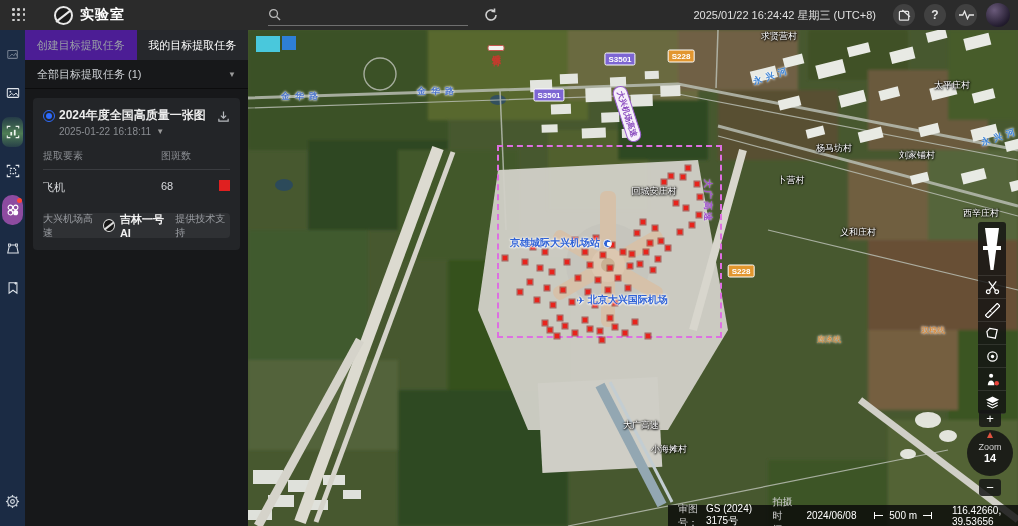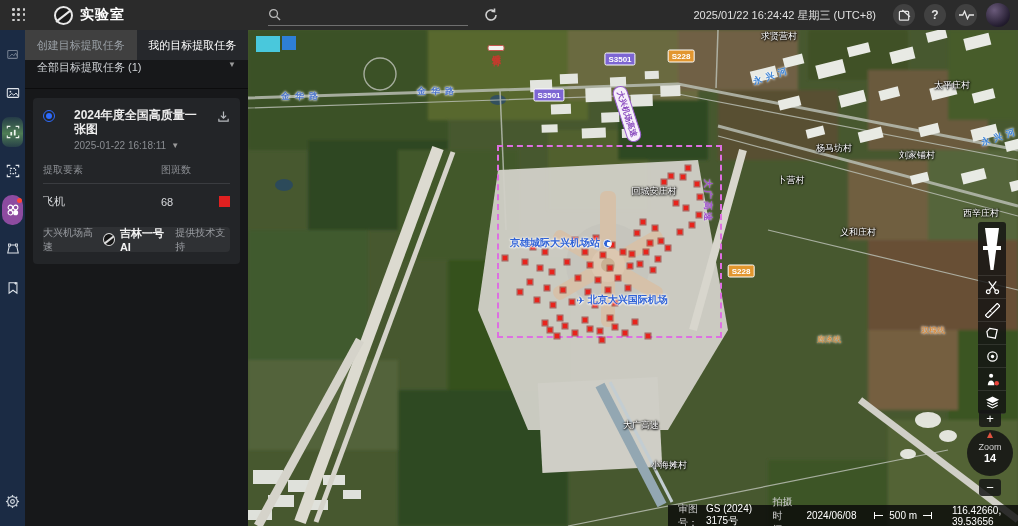--- a/index.html
+++ b/index.html
@@ -42,39 +42,39 @@
   .rail-item.hl-purple{background:#8d4ba0;border-radius:10px;}
   .rail-badge{position:absolute;right:1px;top:3px;width:5px;height:5px;border-radius:50%;
     background:#ff4538;}
   .rail-gear{margin-top:auto;margin-bottom:10px;}
 
   
   .panel{position:absolute;left:25px;top:30px;width:223px;height:496px;background:#17181a;
     z-index:30;display:flex;flex-direction:column;}
   .tabs{display:flex;height:30px;flex:0 0 auto;}
   .tab{flex:1;display:flex;align-items:center;justify-content:center;font-size:11px;
-    color:#9aa0a6;background:#404040;cursor:pointer;}
+    color:#9aa0a6;background:#4c1d95;cursor:pointer;}
   .tab.active{background:#26282c;color:#fff;}
-  .filter-row{height:29px;display:flex;justify-content:space-between;
+  .filter-row{height:29px;display:flex;align-items:center;justify-content:space-between;
     padding:0 12px;border-bottom:1px solid #0c0c0d;cursor:pointer;flex:0 0 auto;}
   .filter-label{color:#cfd2d6;font-size:11px;}
   .caret{color:#9a9a9a;font-size:8px;}
   .task-card{margin:9px 8px 0 8px;background:#232528;border-radius:4px;padding:10px 10px 12px 10px;}
-  .card-head{display:flex;align-items:flex-start;gap:19px;}
+  .card-head{display:flex;align-items:flex-start;gap:4px;}
   .radio{width:12px;height:12px;border-radius:50%;border:1.5px solid #2d6bff;margin-top:2px;
     display:flex;align-items:center;justify-content:center;cursor:pointer;flex:0 0 auto;}
   .radio i{width:6px;height:6px;border-radius:50%;background:#2d6bff;}
   .card-titles{flex:1;min-width:0;}
   .card-title{color:#ececec;font-size:12px;font-weight:bold;line-height:14px;}
   .card-date{color:#8a8d92;font-size:10px;margin-top:4px;display:flex;align-items:center;gap:5px;cursor:pointer;}
   .dl-btn{color:#b6b9bd;cursor:pointer;flex:0 0 auto;margin-top:2px;}
   .feat-table{margin-top:12px;}
   .feat-head{display:flex;color:#8a8d92;font-size:10px;padding-bottom:6px;
     border-bottom:1px solid #3a3c40;}
-  .feat-row{display:flex;align-items:center;color:#d8dadd;font-size:11px;padding:10px 0 4px 0;}
+  .feat-row{display:flex;align-items:flex-start;color:#d8dadd;font-size:11px;padding:10px 0 4px 0;}
   .col-feature{flex:1;}
   .col-count{width:58px;}
   .swatch{width:11px;height:11px;background:#e02020;cursor:pointer;}
   .algo-btn{margin-top:14px;height:25px;background:#2f3134;border-radius:4px;display:flex;
     align-items:center;justify-content:center;gap:5px;cursor:pointer;}
   .algo-prefix,.algo-suffix{color:#9a9da2;font-size:10px;}
   .algo-logo{width:13px;height:13px;border-radius:50%;border:1.5px solid #dcdcdc;position:relative;background:#151515;}
   .algo-logo::after{content:"";position:absolute;left:-1px;top:4.5px;width:12px;height:1.5px;
     background:#dcdcdc;transform:rotate(-38deg);}
   .algo-brand{color:#f2f2f2;font-size:11px;font-weight:bold;}
@@ -519,21 +519,21 @@
       <div class="map-label lbl-purplev" style="left: 459px; top: 171px; transform: translate(-50%, -50%) rotate(90deg);"><span>大广高速</span></div>
       <div class="map-label lbl-v" style="left: 531px; top: 6px; transform: translate(-50%, -50%);"><span>求贤营村</span></div>
       <div class="map-label lbl-v" style="left: 704px; top: 55px; transform: translate(-50%, -50%);"><span>太平庄村</span></div>
       <div class="map-label lbl-v" style="left: 586px; top: 118px; transform: translate(-50%, -50%);"><span>杨马坊村</span></div>
       <div class="map-label lbl-v" style="left: 669px; top: 125px; transform: translate(-50%, -50%);"><span>刘家铺村</span></div>
       <div class="map-label lbl-v" style="left: 543px; top: 150px; transform: translate(-50%, -50%);"><span>卜营村</span></div>
       <div class="map-label lbl-v" style="left: 733px; top: 183px; transform: translate(-50%, -50%);"><span>西辛庄村</span></div>
       <div class="map-label lbl-v" style="left: 610px; top: 202px; transform: translate(-50%, -50%);"><span>义和庄村</span></div>
       <div class="map-label lbl-v" style="left: 390px; top: 161px; transform: translate(-50%, -50%); padding-left: 32px;"><span>回城安庄村</span></div>
       <div class="map-label lbl-v" style="left: 393px; top: 395px; transform: translate(-50%, -50%);"><span>大广高速</span></div>
-      <div class="map-label lbl-v" style="left: 421px; top: 435px; transform: translate(-50%, -50%);"><span>小海摊村</span></div>
+      <div class="map-label lbl-v" style="left: 421px; top: 419px; transform: translate(-50%, -50%);"><span>小海摊村</span></div>
       <div class="map-label lbl-rail" style="left: 581px; top: 309px; transform: translate(-50%, -50%); font-family: Liberation Serif, serif;"><span>廊涿线</span></div>
       <div class="map-label lbl-rail" style="left: 685px; top: 300px; transform: translate(-50%, -50%);"><span>双槐线</span></div>
       <div class="map-label lbl-poi" style="left: 313px; top: 213px; transform: translate(-50%, -50%);">
         <span>京雄城际大兴机场站</span>
         <span class="station-glyph"></span>
       </div>
       <div class="map-label lbl-poi" style="left: 374px; top: 270px; transform: translate(-50%, -50%);">
         <span class="plane-glyph">✈</span>
         <span>北京大兴国际机场</span>
       </div>

